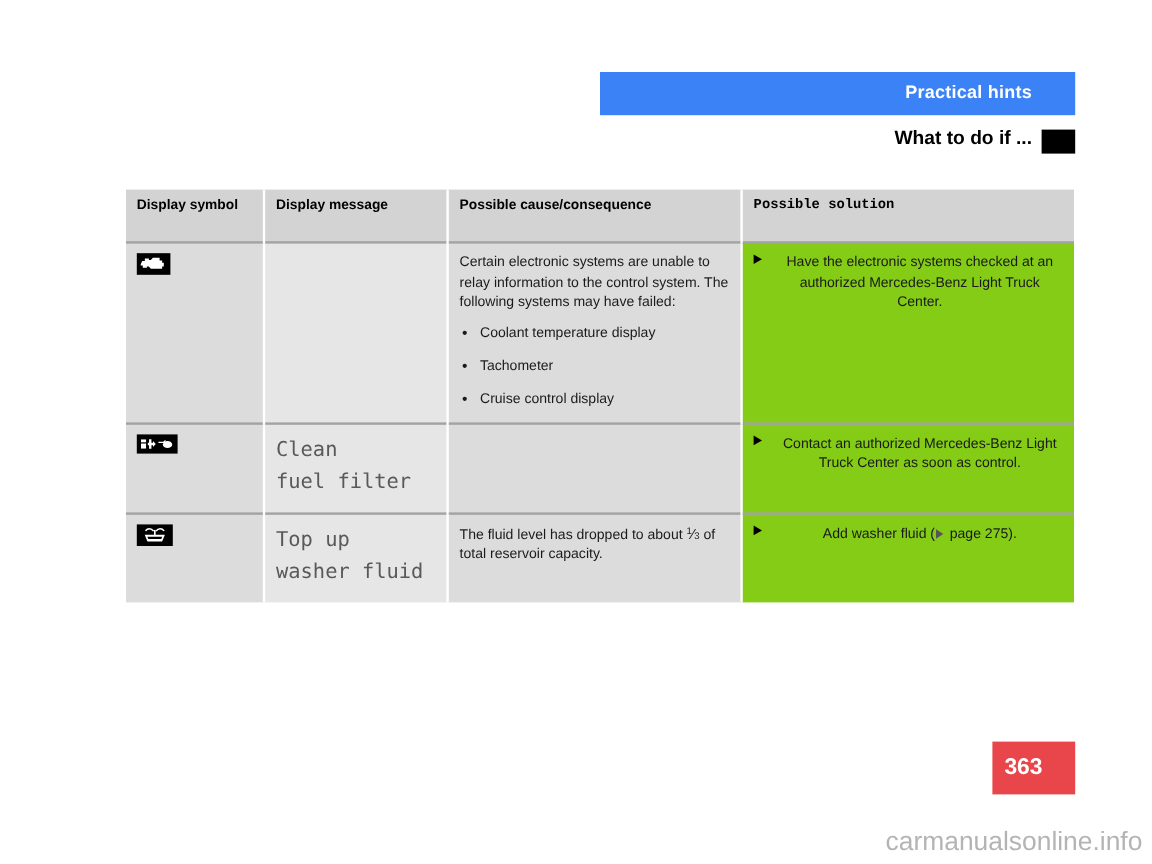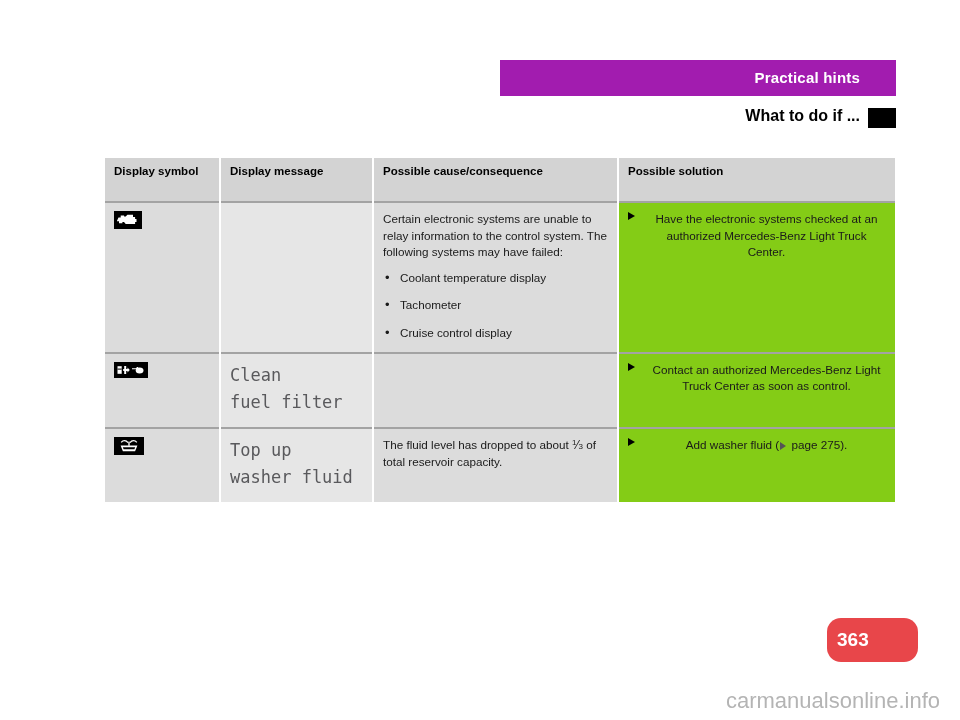--- a/index.html
+++ b/index.html
@@ -15,21 +15,21 @@
     overflow: hidden;
   }
 
   
   .header-bar {
     position: absolute;
     left: 500px;
     top: 60px;
     width: 396px;
     height: 36px;
-    background: #a21caf;
+    background: #3b82f6;
   }
   .header-bar-title {
     position: absolute;
     right: 36px;
     top: 9px;
     color: #ffffff;
     font-size: 15px;
     font-weight: bold;
     letter-spacing: 0.2px;
     white-space: nowrap;
@@ -70,21 +70,21 @@
     background: #d3d3d3;
     font-size: 11.5px;
     font-weight: bold;
     color: #000000;
     text-align: left;
     padding: 6px 8px 24px 9px;
     vertical-align: middle;
     border-right: 2px solid #ffffff;
     height: 13px;
   }
-  .table th:last-child { border-right: none; }
+  .table th:last-child { border-right: none; font-family: Liberation Mono, monospace; }
 
   .table td {
     font-size: 11.7px;
     color: #1a1a1a;
     vertical-align: top;
     padding: 8px 9px 10px 9px;
     border-right: 2px solid #ffffff;
     border-top: 2px solid #a3a3a3;
     line-height: 1.42;
   }
@@ -170,36 +170,35 @@
   }
   .frac sup { vertical-align: 4px; }
   .frac sub { vertical-align: 0px; }
   .frac .slash { font-size: 12px; }
 
   
   .page-number-box {
     position: absolute;
     left: 827px;
     top: 618px;
-    width: 91px;
+    width: 69px;
     height: 44px;
     background: #e8464a;
-    border-radius: 14px;
   }
   .page-number {
     position: absolute;
     left: 10px;
     top: 11px;
     color: #ffffff;
     font-size: 19px;
     font-weight: bold;
   }
   .watermark {
     position: absolute;
-    right: 20px;
+    right: 8px;
     bottom: 6px;
     font-size: 22px;
     color: #b4b4b4;
     letter-spacing: 0px;
     white-space: nowrap;
   }
 </style>
 </head>
 <body>
 

